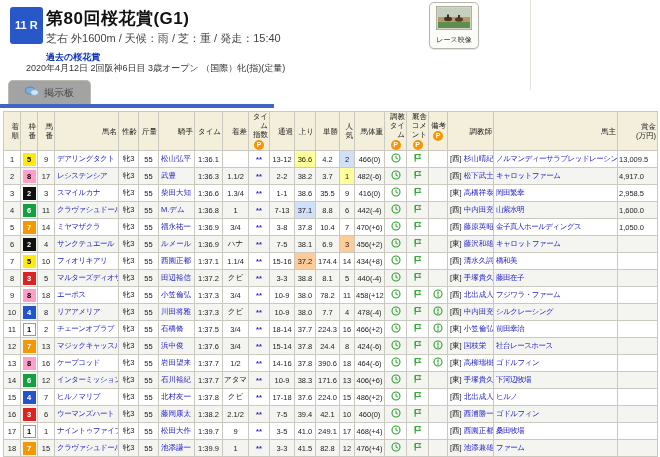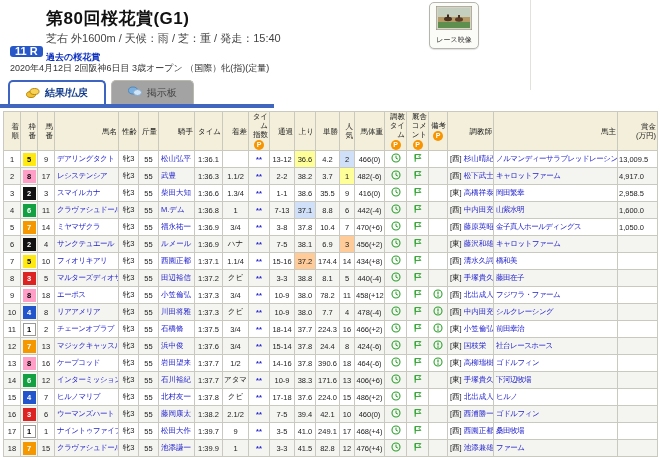--- a/index.html
+++ b/index.html
@@ -2,27 +2,27 @@
 <html><head>
 <meta charset="utf-8">
 <style>
   html,body{margin:0;padding:0;}
   body{width:660px;height:457px;overflow:hidden;background:#fff;
        font-family:"Liberation Sans","DejaVu Sans",sans-serif;color:#222;}
 
   
   .race-header{position:relative;height:78px;}
   .race-no{position:absolute;left:10px;top:7px;background:#2857c8;color:#fff;
-           font-weight:bold;font-size:11px;padding:0 5px;border-radius:3px;line-height:1;margin-top:39px;}
+           font-weight:bold;font-size:11px;padding:13px 5px;border-radius:3px;line-height:1;}
   .title-block{margin-left:46px;padding-top:7px;}
   .race-title{font-size:17px;font-weight:bold;color:#111;margin:0 0 1px 0;letter-spacing:.5px;}
   .race-cond{font-size:11px;color:#444;}
   .race-pastlink{display:inline-block;margin-top:3px;font-size:9px;font-weight:bold;
                  color:#0b2fbe;text-decoration:none;cursor:pointer;}
-  .race-date{position:absolute;left:10px;top:62px;font-size:9px;color:#333;}
+  .race-date{position:absolute;left:26px;top:62px;font-size:9px;color:#333;}
   .video-btn{position:absolute;left:429px;top:2px;width:48px;height:45px;cursor:pointer;
              border:1px solid #b5b5ae;border-radius:5px;background:#fbfbf8;
              display:flex;flex-direction:column;align-items:center;justify-content:center;
              box-shadow:0 1px 1px rgba(0,0,0,.12);}
   .video-label{font-size:7px;color:#333;margin-top:1px;}
   .vdivider{position:absolute;left:530px;top:0;height:90px;border-left:1px solid #e2e2da;}
 
   
   .tabbar{margin-top:2px;padding-left:8px;display:flex;gap:5px;align-items:flex-end;
           width:266px;border-bottom:4px solid #4066bd;}
@@ -89,29 +89,20 @@
         <rect x="22" y="9" width="2" height="3" fill="#4a3120"></rect>
       </svg>
     </span>
     <span class="video-label">レース映像</span>
   </div>
   <div class="vdivider"></div>
   <div class="race-date">2020年4月12日 2回阪神6日目 3歳オープン （国際）牝(指)(定量)</div>
 </div>
 
 <div class="tabbar">
-  <div class="tab active">
-    <span>
-      <svg width="14" height="11" viewBox="0 0 14 11">
-        <ellipse cx="5" cy="7.5" rx="4.5" ry="3" fill="#f2c233" stroke="#b8860b"></ellipse>
-        <ellipse cx="8.5" cy="4.5" rx="4.5" ry="3" fill="#f8d35a" stroke="#b8860b"></ellipse>
-      </svg>
-    </span>
-    <span>結果/払戻</span>
-  </div>
   <div class="tab inactive">
     <span>
       <svg width="14" height="11" viewBox="0 0 14 11">
         <ellipse cx="5" cy="4.5" rx="4.5" ry="3.5" fill="#7ab0e0" stroke="#5588bb"></ellipse>
         <ellipse cx="9.5" cy="6.5" rx="4" ry="3" fill="#cfe4f6" stroke="#88aacc"></ellipse>
       </svg>
     </span>
     <span>掲示板</span>
   </div>
 </div>

